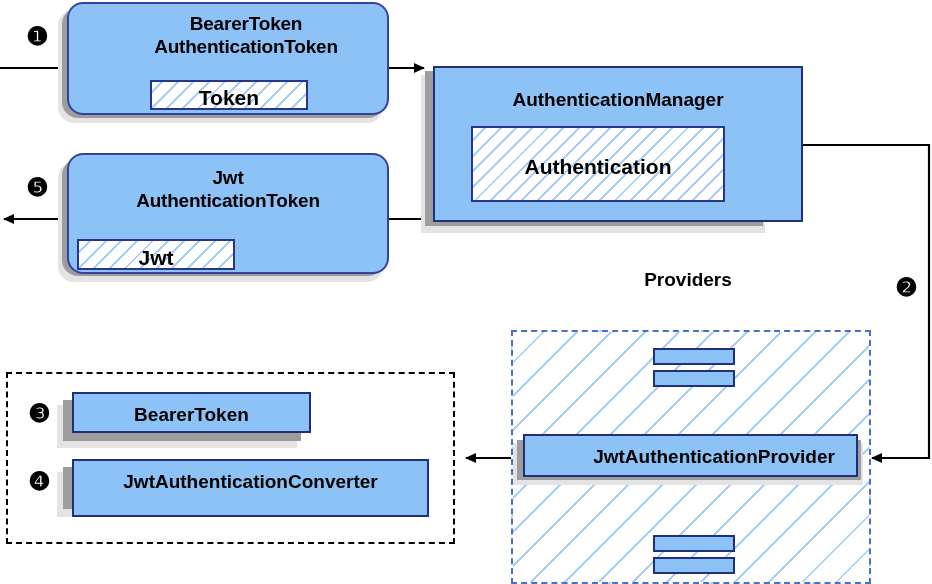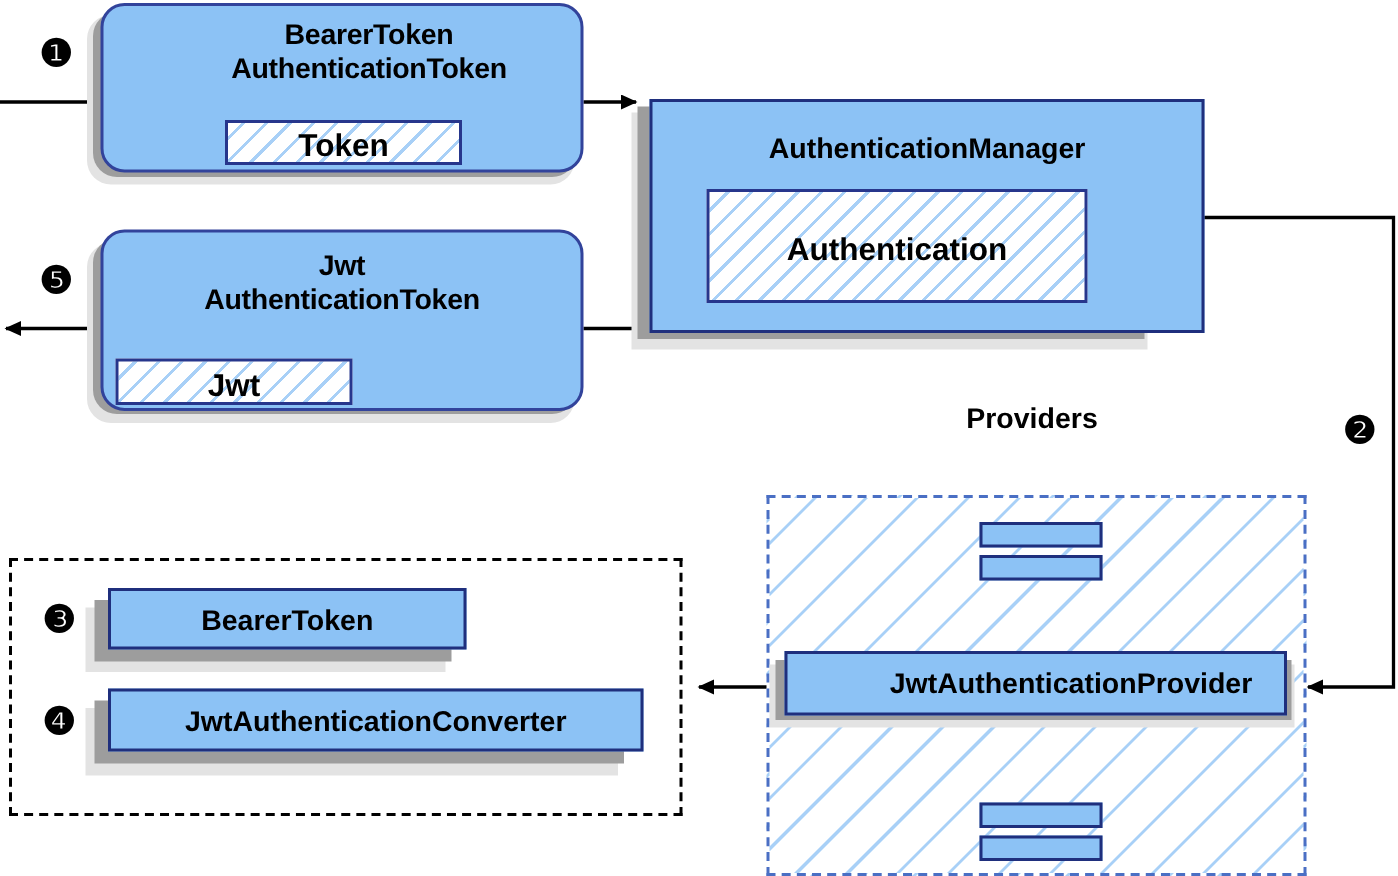--- a/index.html
+++ b/index.html
@@ -214,21 +214,21 @@
   <div class="dashed-black" style="left:6px; top:372px; width:449px; height:172px;"></div>
 
   <div class="shadow-light" style="left:57px; top:405px; width:240px; height:43px;"></div>
   <div class="shadow-dark" style="left:63px; top:400px; width:238px; height:41px;"></div>
   <div class="bluerect" style="left:72px; top:392px; width:239px; height:41px;">
     <div class="bluerect-label" style="top:11px;">BearerToken</div>
   </div>
 
   <div class="shadow-light" style="left:57px; top:472px; width:355px; height:45px;"></div>
   <div class="shadow-dark" style="left:63px; top:467px; width:353px; height:42px;"></div>
-  <div class="bluerect" style="left:72px; top:459px; width:357px; height:42px;">
+  <div class="bluerect" style="left:72px; top:459px; width:357px; height:58px;">
     <div class="bluerect-label" style="top:11px;">JwtAuthenticationConverter</div>
   </div>
 
   <div class="shadow-light" style="left:421px; top:75px; width:344px; height:158px;"></div>
   <div class="shadow-dark" style="left:425px; top:71px; width:338px; height:155px;"></div>
   <div class="bluerect" style="left:433px; top:66px; width:370px; height:156px; border-width:2px; border-color:#1f2f7d;">
     <div class="bluerect-label" style="top:22px;">AuthenticationManager</div>
     <div class="hatch" style="left:36px; top:58px; width:254px; height:76px;">
       <div class="hatch-label" style="top:27px;">Authentication</div>
     </div>

